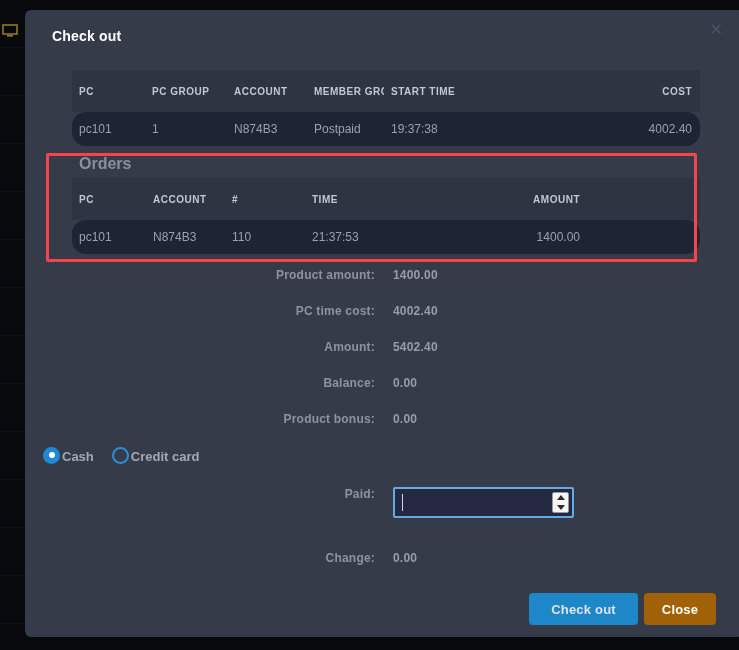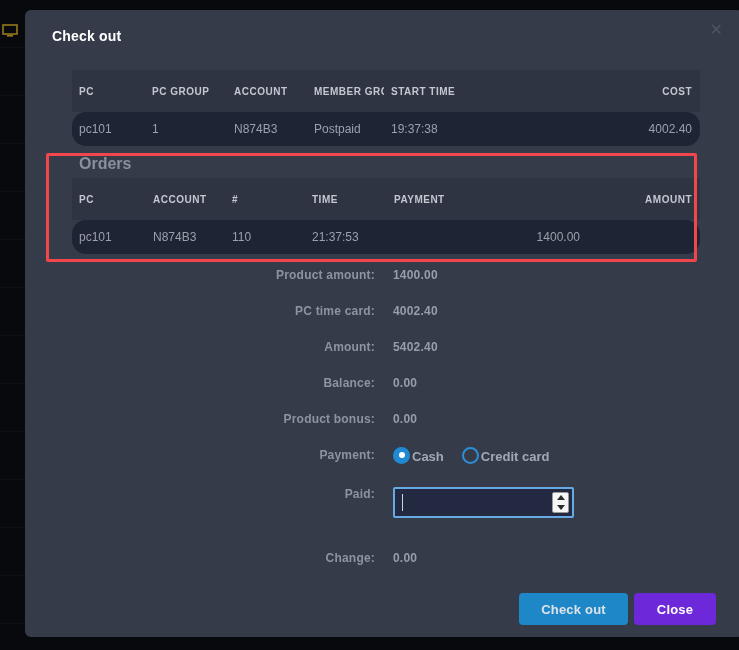--- a/index.html
+++ b/index.html
@@ -132,21 +132,21 @@
     position:absolute; right:27px; bottom:12px;
     display:flex; gap:6px;
   }
   .btn {
     height:32px; border:none; border-radius:4px;
     font-family:"Liberation Sans",sans-serif;
     font-size:13px; font-weight:bold; cursor:pointer;
     letter-spacing:.2px;
   }
   .btn-checkout { width:109px; background:#1e87c7; color:#dfe3e8; }
-  .btn-close { width:82px; background:#6d28d9; color:#ffffff; }
+  .btn-close { width:72px; background:#a16207; color:#ffffff; }
 </style>
 </head>
 <body>
 
 <div class="bg-rows"></div>
 <svg class="bg-monitor" viewBox="0 0 16 14">
   <rect x="1" y="1" width="14" height="9" fill="none" stroke="#97781f" stroke-width="1.6"></rect>
   <rect x="5" y="11" width="6" height="1.6" fill="#97781f"></rect>
 </svg>
 
@@ -174,55 +174,53 @@
     </div>
   </div>
 
   <div class="orders-label">Orders</div>
   <div class="tbl tbl-2">
     <div class="tbl-row tbl-head cols-2">
       <div class="cell">PC</div>
       <div class="cell">ACCOUNT</div>
       <div class="cell">#</div>
       <div class="cell">TIME</div>
-      <div class="cell">PAYMENT</div>
       <div class="cell num">AMOUNT</div>
     </div>
     <div class="tbl-row tbl-data cols-2">
       <div class="cell">pc101</div>
       <div class="cell">N874B3</div>
       <div class="cell">110</div>
       <div class="cell">21:37:53</div>
       <div class="cell num">1400.00</div>
     </div>
   </div>
 
   <div class="summary">
     <div class="sum-row">
       <div class="sum-label">Product amount:</div>
       <div class="sum-value">1400.00</div>
     </div>
     <div class="sum-row">
-      <div class="sum-label">PC time card:</div>
+      <div class="sum-label">PC time cost:</div>
       <div class="sum-value">4002.40</div>
     </div>
     <div class="sum-row">
       <div class="sum-label">Amount:</div>
       <div class="sum-value">5402.40</div>
     </div>
     <div class="sum-row">
       <div class="sum-label">Balance:</div>
       <div class="sum-value">0.00</div>
     </div>
     <div class="sum-row">
       <div class="sum-label">Product bonus:</div>
       <div class="sum-value">0.00</div>
     </div>
     <div class="sum-row">
-      <div class="sum-label">Payment:</div>
       <div class="radio-group">
         <div class="radio-opt">
           <span class="radio selected"></span>
           <span class="radio-label">Cash</span>
         </div>
         <div class="radio-opt">
           <span class="radio unselected"></span>
           <span class="radio-label">Credit card</span>
         </div>
       </div>

